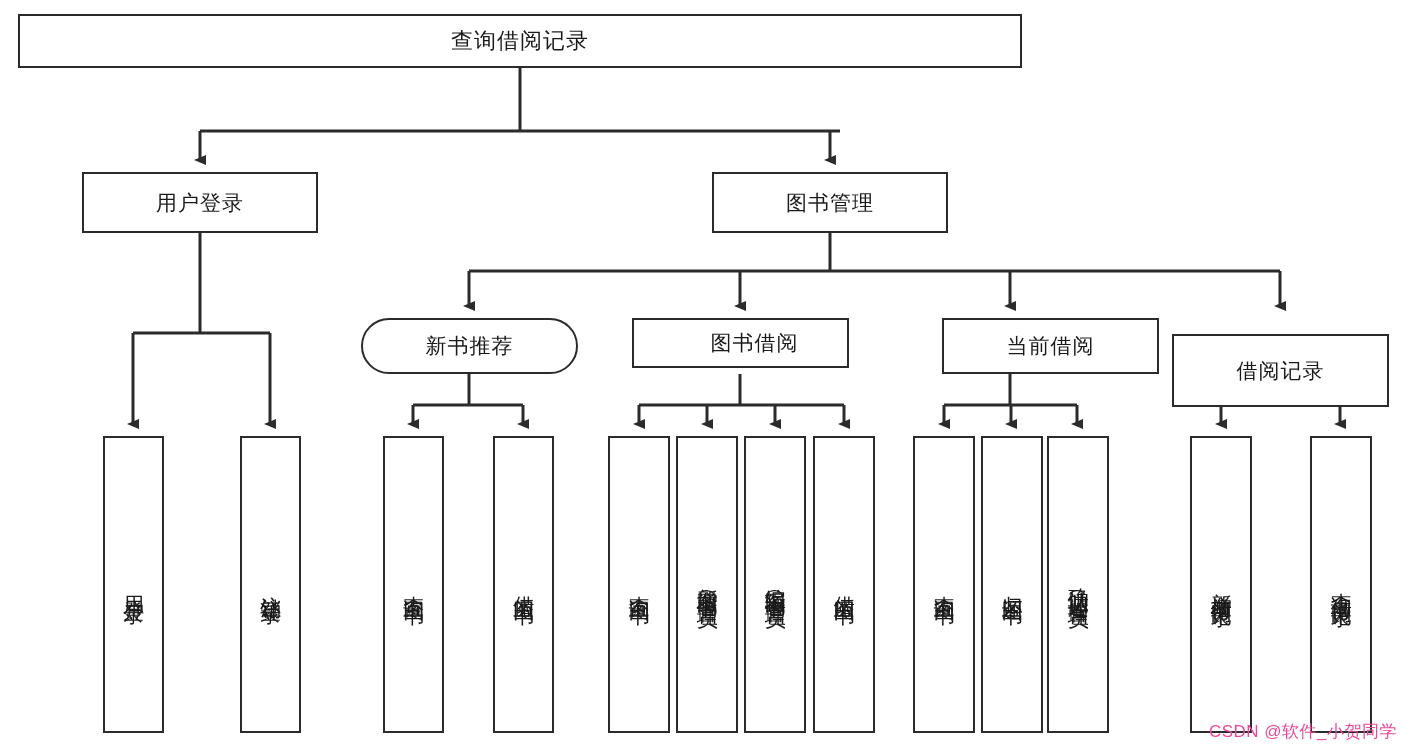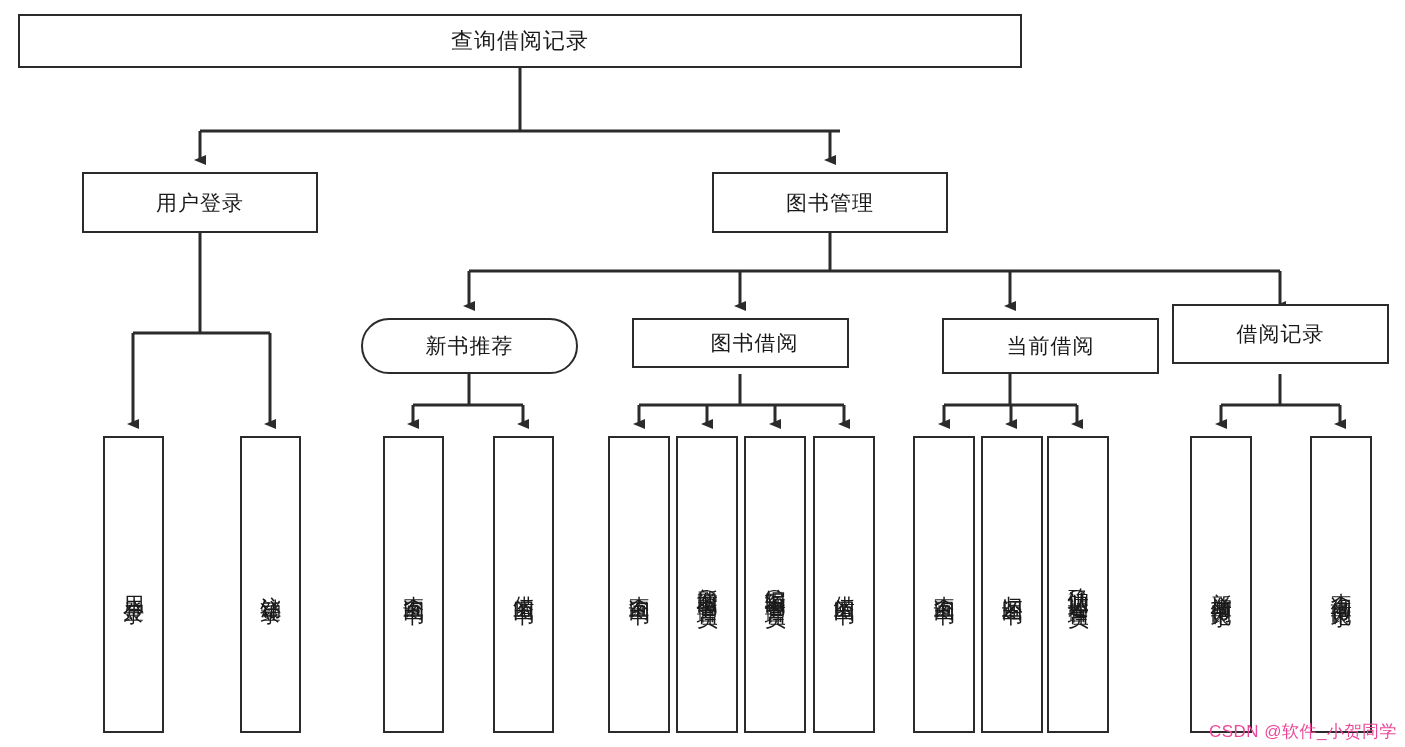--- a/index.html
+++ b/index.html
@@ -126,21 +126,21 @@
   <div class="node h" style="left:82px; top:172px; width:236px; height:61px;">用户登录</div>
 
   <div class="node h" style="left:712px; top:172px; width:236px; height:61px;">图书管理</div>
 
   <div class="node h" style="left:361px; top:318px; width:217px; height:56px;border-radius:28px;">新书推荐</div>
 
   <div class="node h" style="left:632px; top:318px; width:217px; height:50px;padding-left:28px;">图书借阅</div>
 
   <div class="node h" style="left:902px; top:318px; width:217px; height:56px;margin-left:40px;">当前借阅</div>
 
-  <div class="node h" style="left:1172px; top:304px; width:217px; height:60px;">借阅记录</div>
+  <div class="node h" style="left:1172px; top:334px; width:217px; height:73px;">借阅记录</div>
 
   <div class="node v" style="left:103px; top:436px; width:61px; height:297px;">
     <span class="vtext">用户登录</span>
   </div>
   <div class="node v" style="left:240px; top:436px; width:61px; height:297px;">
     <span class="vtext">注销登录</span>
   </div>
 
   <div class="node v" style="left:383px; top:436px; width:61px; height:297px;">
     <span class="vtext">查询图书</span>

